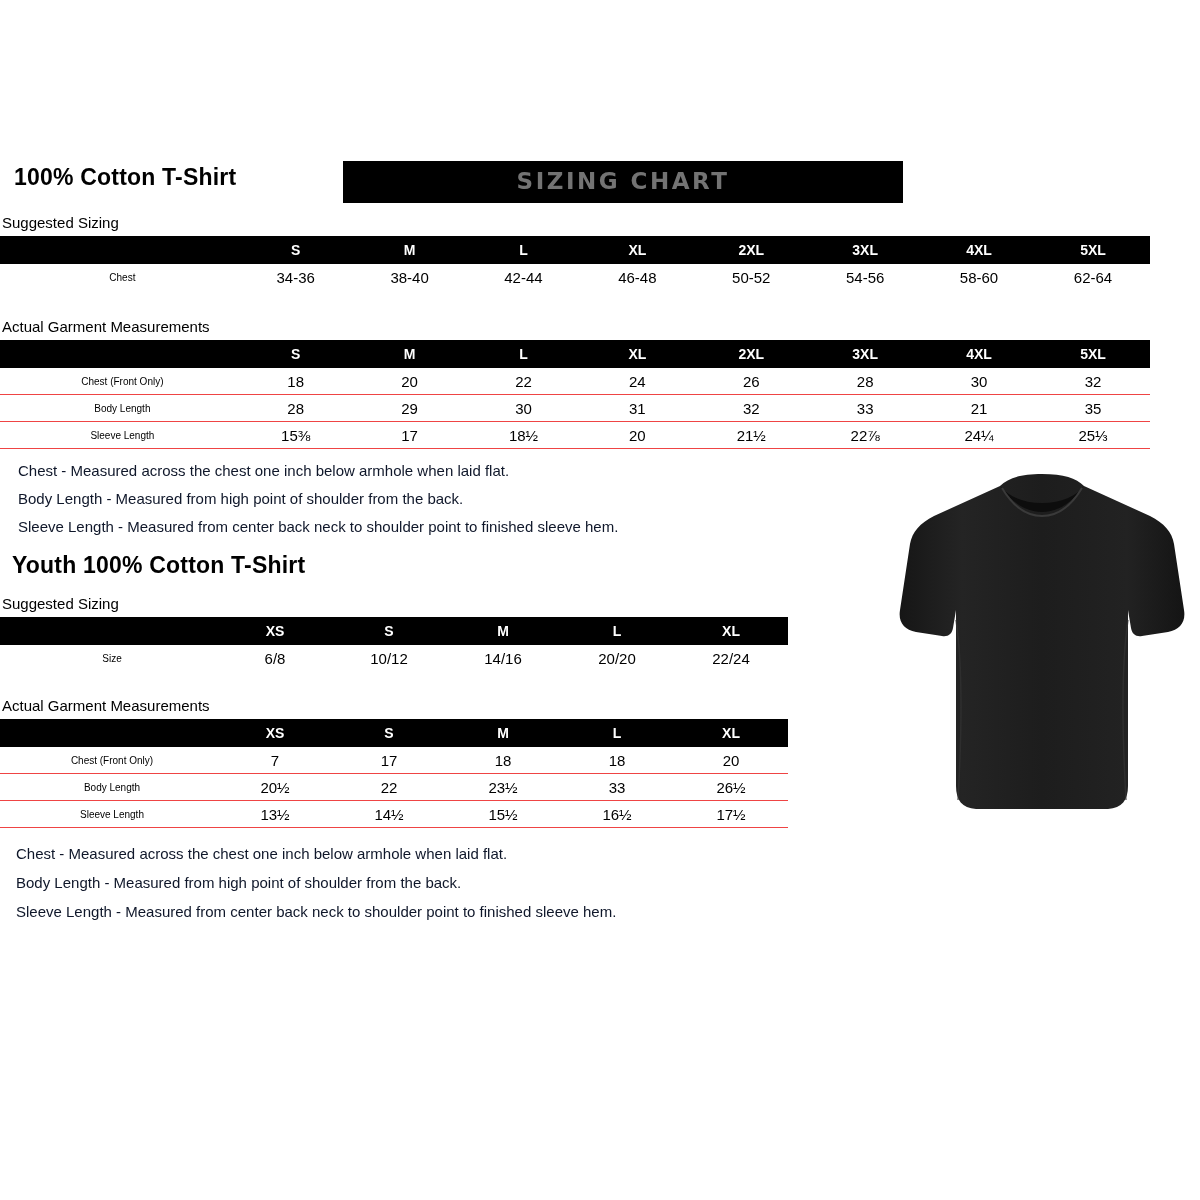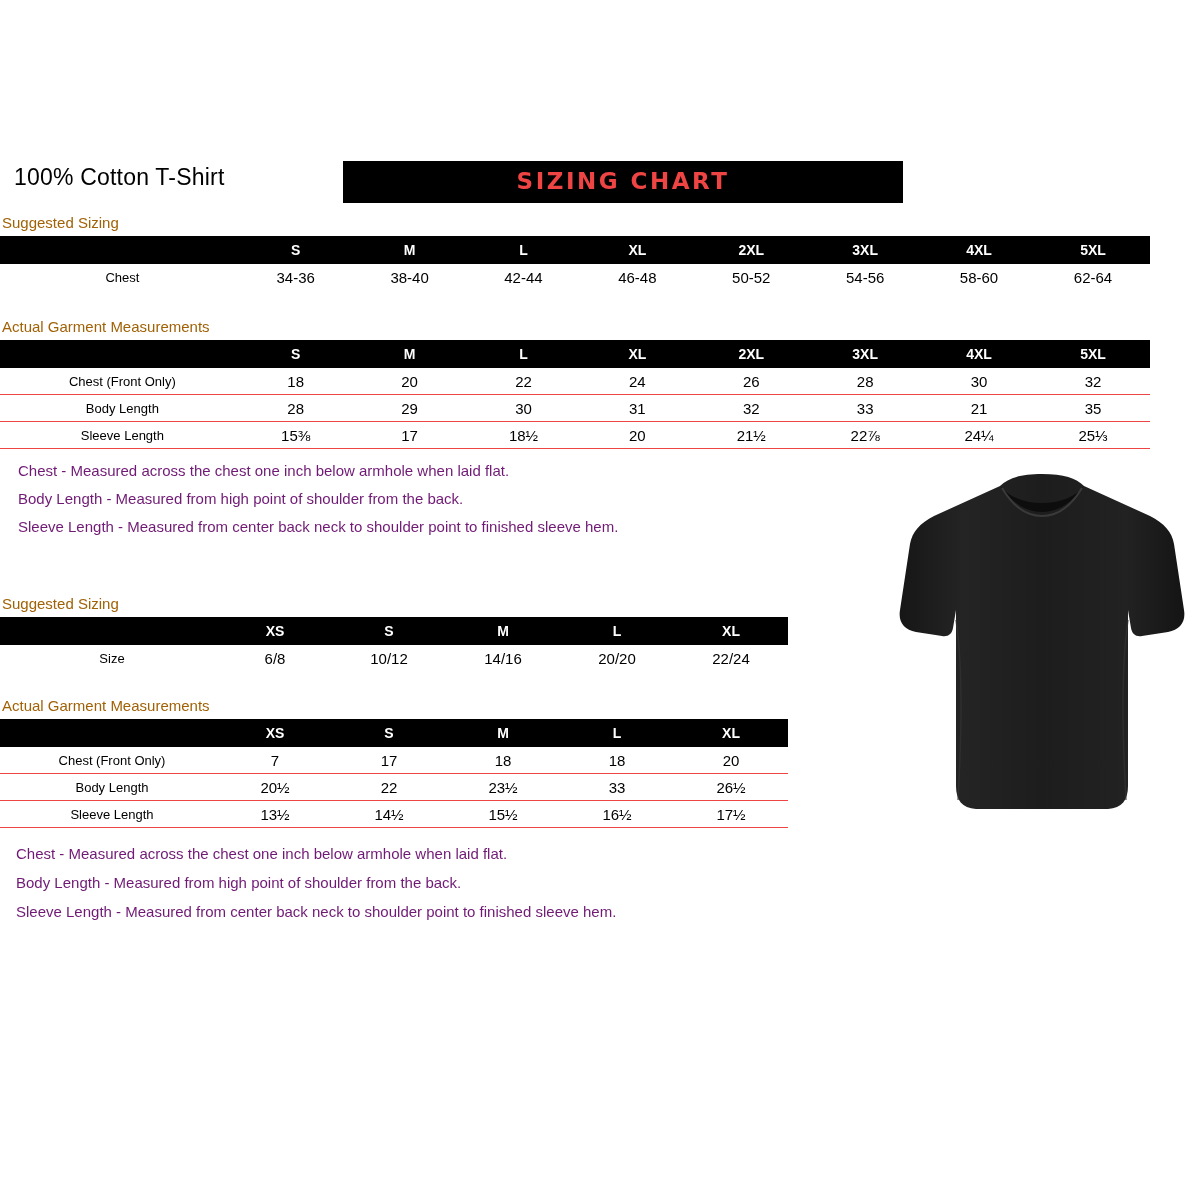--- a/index.html
+++ b/index.html
@@ -23,49 +23,49 @@
     width: 1200px;
     height: 1200px;
   }
 
   
   .adult-title {
     position: absolute;
     left: 14px;
     top: 164px;
     font-size: 23px;
-    font-weight: 400;
+    font-weight: 700;
     letter-spacing: 0.2px;
     white-space: nowrap;
   }
   .sizing-chart-banner {
     position: absolute;
     left: 343px;
     top: 161px;
     width: 560px;
     height: 42px;
     background: #000000;
   }
   .sizing-chart-banner span {
     position: absolute;
     left: 0;
     right: 0;
     top: 7px;
     text-align: center;
-    color: #ef4444;
+    color: #737373;
     font-size: 23px;
     font-weight: 700;
     letter-spacing: 2.5px;
     font-family: "DejaVu Sans", sans-serif;
   }
 
   .sub-label {
     position: absolute;
     font-size: 15px;
-    color: #a16207;
+    color: #000000;
     white-space: nowrap;
   }
 
   
   .tbl {
     position: absolute;
     border-collapse: collapse;
     table-layout: fixed;
     font-size: 15px;
   }
@@ -84,38 +84,38 @@
     font-size: 14px;
     height: 28px;
   }
   .tbl tbody td {
     background: #ffffff;
   }
   .row-label {
     text-align: right;
     padding-left: 6px !important;
     font-weight: 700;
-    font-size: 13px;
+    font-size: 10px;
   }
   .rule-row td {
     border-bottom: 1px solid #ef4444;
   }
 
   
   .w-label { width: 218px; }
   .w-col   { width: 104px; }
   
   .wy-label { width: 218px; }
   .wy-col   { width: 114px; }
 
   
   .note {
     position: absolute;
     font-size: 15px;
-    color: #701a75;
+    color: #0f172a;
     white-space: nowrap;
   }
 
   .youth-title {
     position: absolute;
     left: 12px;
     top: 552px;
     font-size: 23px;
     font-weight: 700;
     letter-spacing: 0.2px;
@@ -245,20 +245,21 @@
         <td>24¼</td>
         <td>25⅓</td>
       </tr>
     </tbody>
   </table>
 
   <div class="note" style="left:18px; top:462px;">Chest - Measured across the chest one inch below armhole when laid flat.</div>
   <div class="note" style="left:18px; top:490px;">Body Length - Measured from high point of shoulder from the back.</div>
   <div class="note" style="left:18px; top:518px;">Sleeve Length - Measured from center back neck to shoulder point to finished sleeve hem.</div>
 
+  <div class="youth-title">Youth 100% Cotton T-Shirt</div>
 
   <div class="sub-label" style="left:2px; top:595px;">Suggested Sizing</div>
 
   <table class="tbl" id="youth-suggested" style="left:0px; top:617px; width:788px;">
     <colgroup>
       <col class="wy-label">
         <col class="wy-col">
         <col class="wy-col">
         <col class="wy-col">
         <col class="wy-col">

